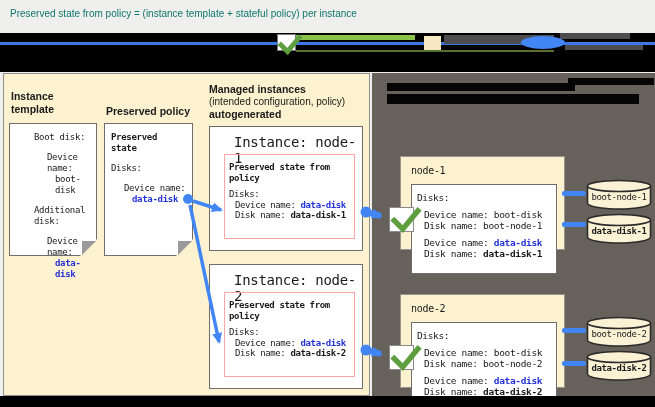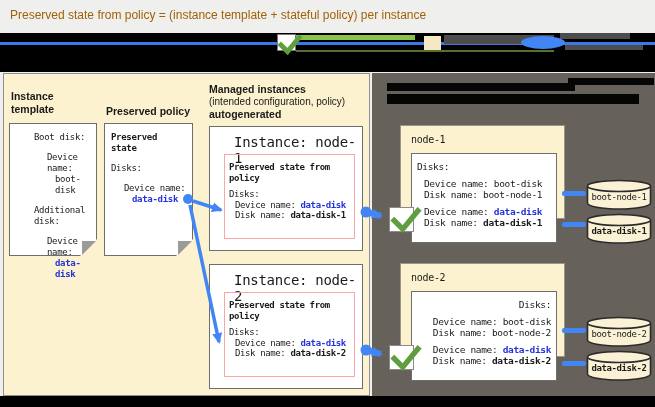--- a/index.html
+++ b/index.html
@@ -6,21 +6,21 @@
   html,body { width:655px; height:407px; }
   body {
     position: relative; overflow: hidden;
     background: #EFEFED;
     font-family: "Liberation Sans", sans-serif;
     color: #1a1a1a;
   }
   .abs { position: absolute; }
 
   
-  .title { left:10px; top:8px; font-size:12px; color:#a16207; }
+  .title { left:10px; top:8px; font-size:10px; color:#0f766e; }
   .top-strip { left:0; top:33px; width:655px; height:39px; background:#000; }
   .blue-line { left:0; top:9px; width:655px; height:3px; background:#3B78E8; }
   .strip-checkbox { left:277px; top:1px; width:19px; height:17px; background:#fff; border:1px solid #777; }
   .green-bar { left:296px; top:2px; width:119px; height:5px; background:#8BC34A; }
   .green-line { left:296px; top:17px; width:258px; height:2px; background:#57702F; }
   .cream-box { left:424px; top:3px; width:17px; height:14px; background:#F6E8C3; }
   .gray-bar1 { left:444px; top:2px; width:110px; height:9px; background:#4D4D4D; }
   .gray-bar2 { left:560px; top:0px; width:70px; height:6px; background:#4D4D4D; }
   .gray-bar3 { left:565px; top:12px; width:78px; height:5px; background:#4D4D4D; }
   .blue-ellipse { left:521px; top:3px; width:44px; height:13px; background:#4285F4; border-radius:50%; }
@@ -57,22 +57,22 @@
   .mi-box { left:205px; width:154px; height:125px; background:#fff; border:1px solid #6e6e6e;
             font-family:"DejaVu Sans Mono", monospace; font-size:10px; }
   .mi-1 { top:52px; } .mi-2 { top:190px; }
   .mi-title { left:24px; top:7px; font-size:14px; letter-spacing:-0.3px; }
   .mi-inner { left:14px; top:27px; width:131px; height:85px; border:1px solid #fca5a5;
               font-size:9px; line-height:10.5px; letter-spacing:-0.38px; padding:7px 4px; }
   .mi-inner .ind { padding-left:6px; }
 
   
   .node-box { left:28px; width:165px; height:94px; background:#FCF2CF; border:1px solid #9a958c;
-              font-family:"DejaVu Sans Mono", monospace; }
-  .nb-1 { top:52px; } .nb-2 { top:190px;text-align:right; }
+              font-family:"DejaVu Sans Mono", monospace;margin-top:31px; }
+  .nb-1 { top:52px; } .nb-2 { top:190px; }
   .node-title { left:10px; top:8px; font-size:10px; letter-spacing:-0.3px; }
   .node-inner { left:10px; top:27px; width:146px; height:90px; background:#fff; border:1px solid #6e6e6e;
                 font-size:9.5px; line-height:11px; letter-spacing:-0.35px; padding:7px 5px; }
   .node-inner .ind { padding-left:7px; }
   .blank6 { height:6px; }
 
   
   .redact1 { left:15px; top:10px; width:188px; height:8px; background:#050505; }
   .redact2 { left:15px; top:21px; width:252px; height:10px; background:#050505; }
   .redact3 { left:196px; top:5px; width:86px; height:7px; background:#050505; }

